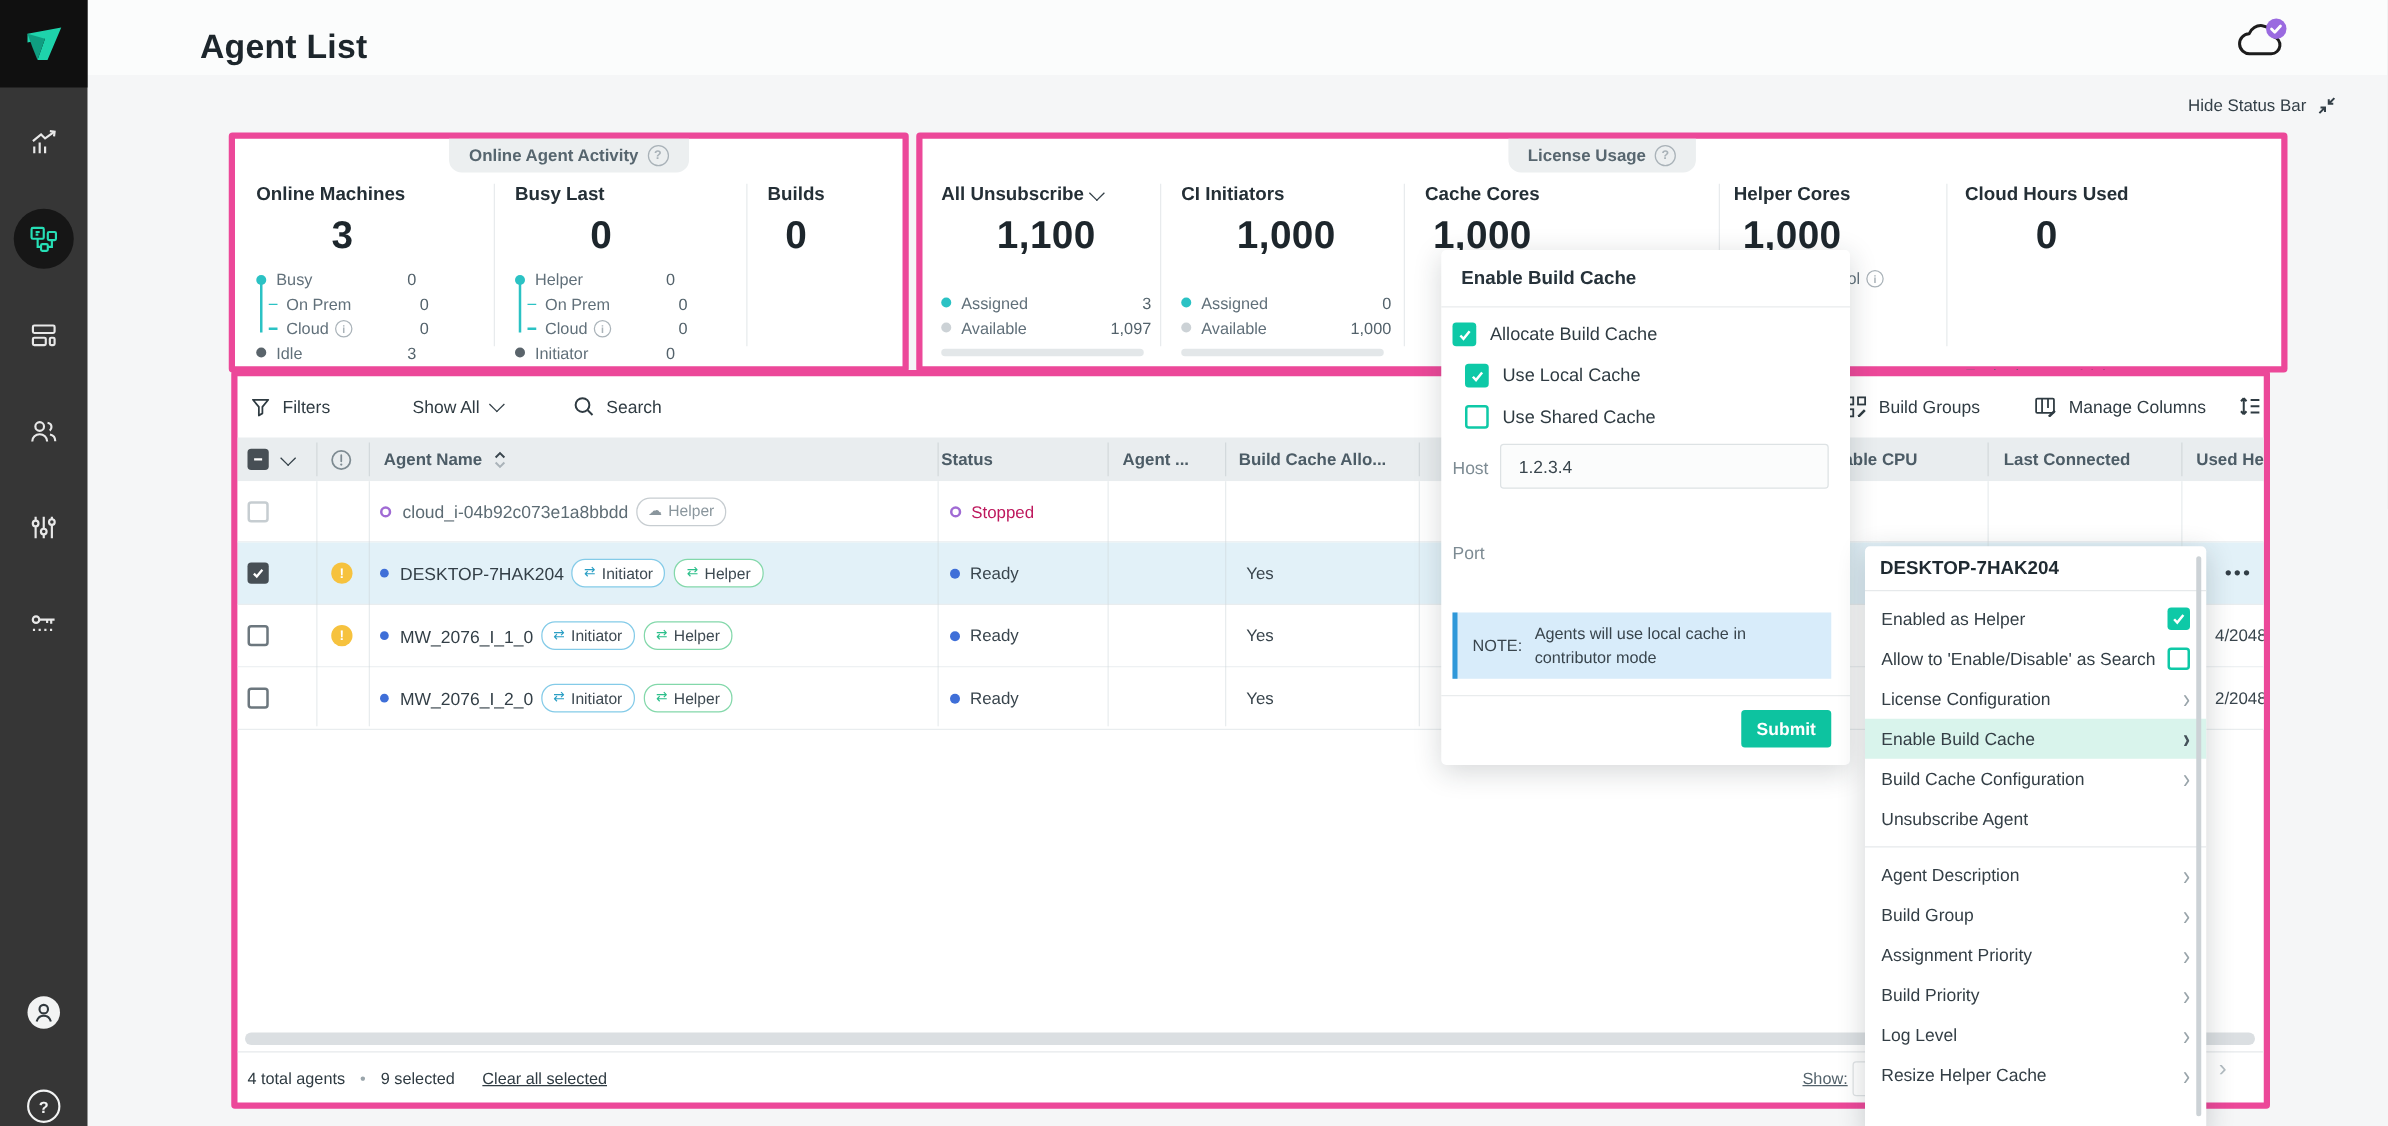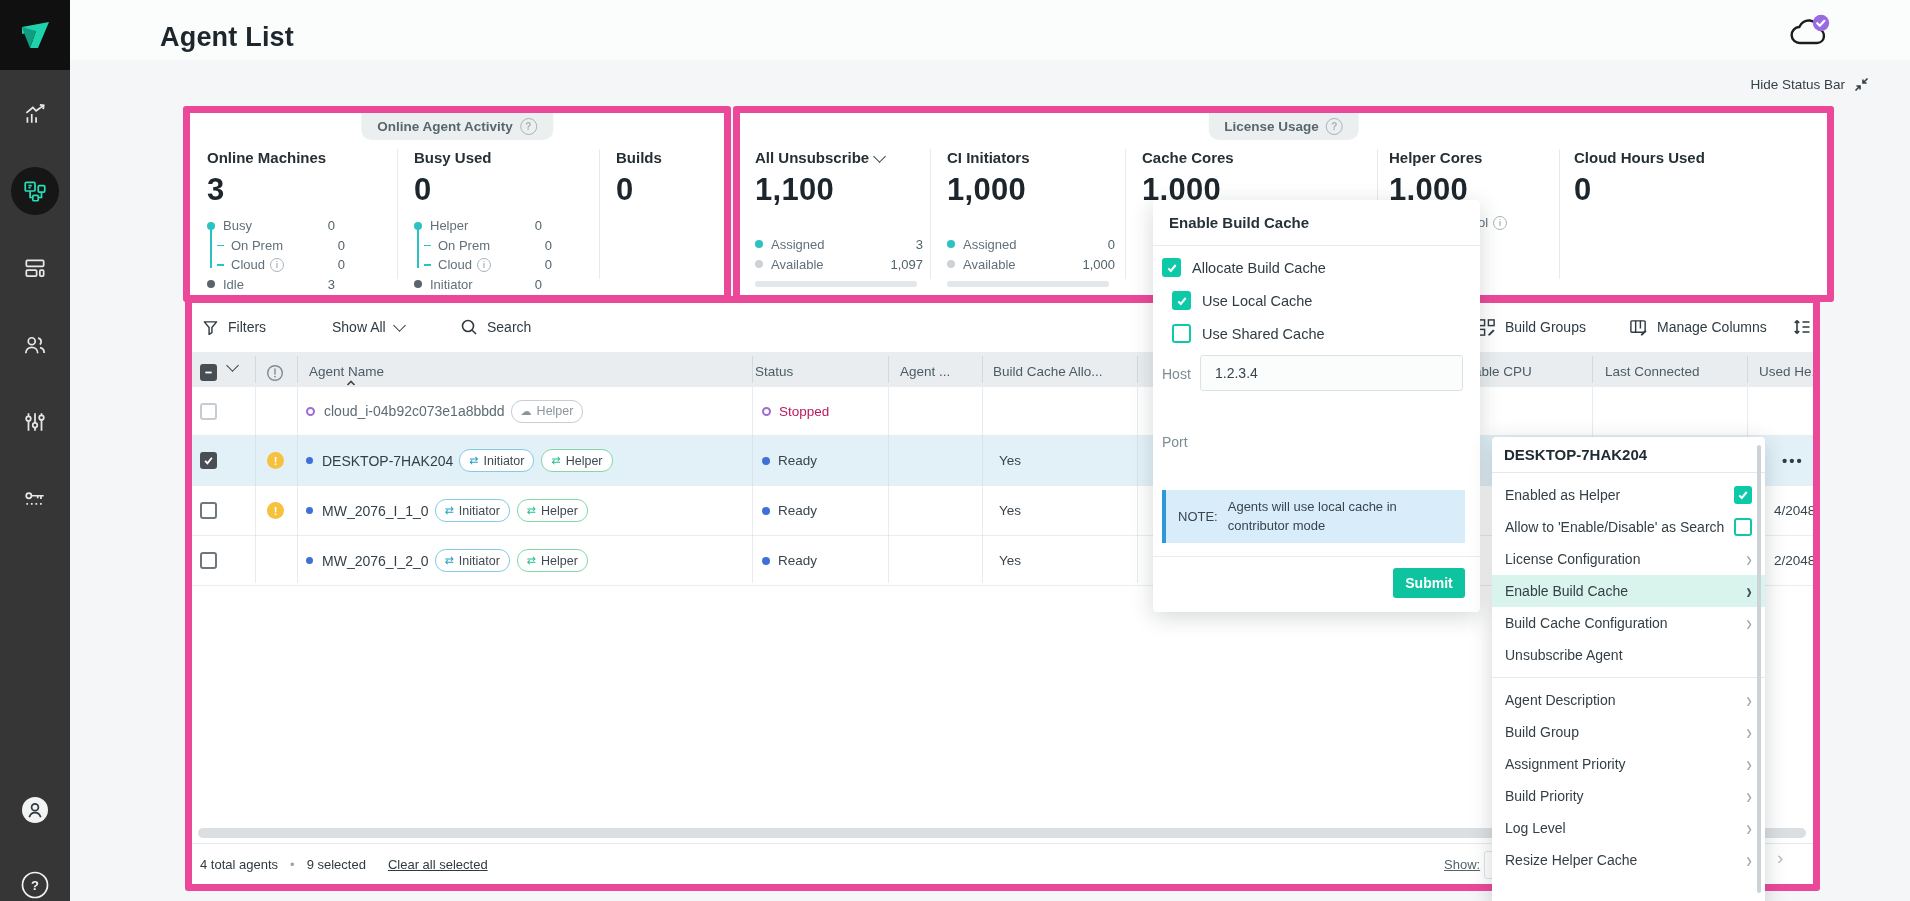--- a/index.html
+++ b/index.html
@@ -16,21 +16,21 @@
   .sicon.active{background:#161616;}
   .snav-bottom{position:absolute;left:0;top:786px;width:70px;display:flex;flex-direction:column;align-items:center;gap:27px;}
 
   
   .page-title{position:absolute;left:160px;top:22px;font-size:27px;font-weight:700;color:#1d262c;letter-spacing:.2px;}
   .cloud-status{position:absolute;left:1786px;top:12px;width:48px;height:40px;}
   .hide-status{position:absolute;left:1700px;top:74px;width:170px;height:20px;display:flex;align-items:center;
                justify-content:flex-end;gap:8px;font-size:13.5px;color:#333f47;cursor:pointer;}
 
   
-  .card{position:absolute;background:#fff;border:7px solid #ec4899;border-radius:3px;}
+  .card{position:absolute;background:#fff;border:5px solid #ec4899;border-radius:3px;text-align:center;}
   .act-card{left:183px;top:106px;width:534px;height:182px;}
   .lic-card{left:733px;top:106px;width:1087px;height:182px;}
   .pill{position:absolute;top:0;left:50%;transform:translateX(-50%);height:27px;background:#eceff0;
         border-radius:0 0 10px 10px;display:flex;align-items:center;gap:7px;padding:0 16px;
         font-size:13.5px;font-weight:700;color:#57666f;white-space:nowrap;}
   .qmark{width:15px;height:15px;border-radius:50%;border:1.4px solid #a9b2b8;color:#a9b2b8;font-size:10px;
          font-weight:700;display:flex;align-items:center;justify-content:center;cursor:pointer;}
   .vdiv{position:absolute;top:36px;bottom:16px;width:1px;background:#e8ebed;}
   .stat-col{position:absolute;top:36px;}
   .stat-title{font-size:15px;font-weight:700;color:#242f36;display:flex;align-items:center;gap:6px;white-space:nowrap;}
@@ -51,21 +51,21 @@
   .pbar{margin-top:7px;width:162px;height:6px;border-radius:3px;background:#e3e7e9;}
   .expir{position:absolute;top:146px;display:flex;gap:28px;font-size:13px;}
   .expir .lab{color:#53626b;} .expir .val{color:#28333a;}
   .pool-frag{position:absolute;left:1462px;top:215px;font-size:13px;color:#61707a;display:flex;align-items:center;z-index:1;}
 
   
   .tbl-card{left:185px;top:296px;width:1621px;height:581px;overflow:hidden;}
   .toolbar{position:absolute;left:0;top:0;width:100%;height:49px;}
   .tb-item{position:absolute;top:12px;height:24px;display:flex;align-items:center;gap:9px;font-size:14px;color:#2f3b42;cursor:pointer;}
   .thead{position:absolute;left:0;top:49px;width:100%;height:35px;background:#e9edef;}
-  .th{position:absolute;top:12px;height:35px;display:flex;align-items:center;font-size:13.5px;font-weight:400;color:#4c5c66;white-space:nowrap;flex-direction:column;}
+  .th{position:absolute;top:0;height:35px;display:flex;align-items:center;font-size:13.5px;font-weight:700;color:#4c5c66;white-space:nowrap;}
   .hsep{position:absolute;top:4px;height:27px;width:1px;background:#d3d9dc;}
   .tbody{position:absolute;left:0;top:84px;width:100%;}
   .trow{position:relative;width:100%;height:49px;border-bottom:1px solid #e9edef;background:#fff;}
   .trow.r1{height:48px;}
   .trow.sel{background:#e2f1f8;}
   .cell{position:absolute;top:0;height:100%;display:flex;align-items:center;font-size:13.5px;color:#39454d;}
   .gridlines{position:absolute;left:0;top:84px;width:100%;height:196px;pointer-events:none;}
   .gl{position:absolute;top:0;height:100%;width:1px;background:rgba(205,213,217,.45);}
   .cb{width:17px;height:17px;border-radius:3px;box-sizing:border-box;display:flex;align-items:center;justify-content:center;cursor:pointer;}
   .cb.un{border:2px solid #6c777e;background:#fff;}
@@ -259,21 +259,21 @@
           </div>
         <div class="lg-row">
             <span class="lg-dot gray"></span>
           <span>Idle</span>
           <span class="lg-val">3</span>
           </div>
       </div>
     </div>
 
     <div class="stat-col" style="left:224px">
-      <div class="stat-title">Busy Used</div>
+      <div class="stat-title">Busy Last</div>
       <div class="stat-num">0</div>
       <div class="legend">
         <div class="treeline"></div>
         <div class="lg-row">
             <span class="lg-dot teal"></span>
           <span>Helper</span>
           <span class="lg-val">0</span>
           </div>
         <div class="lg-row child">
             <span class="tick"></span>

